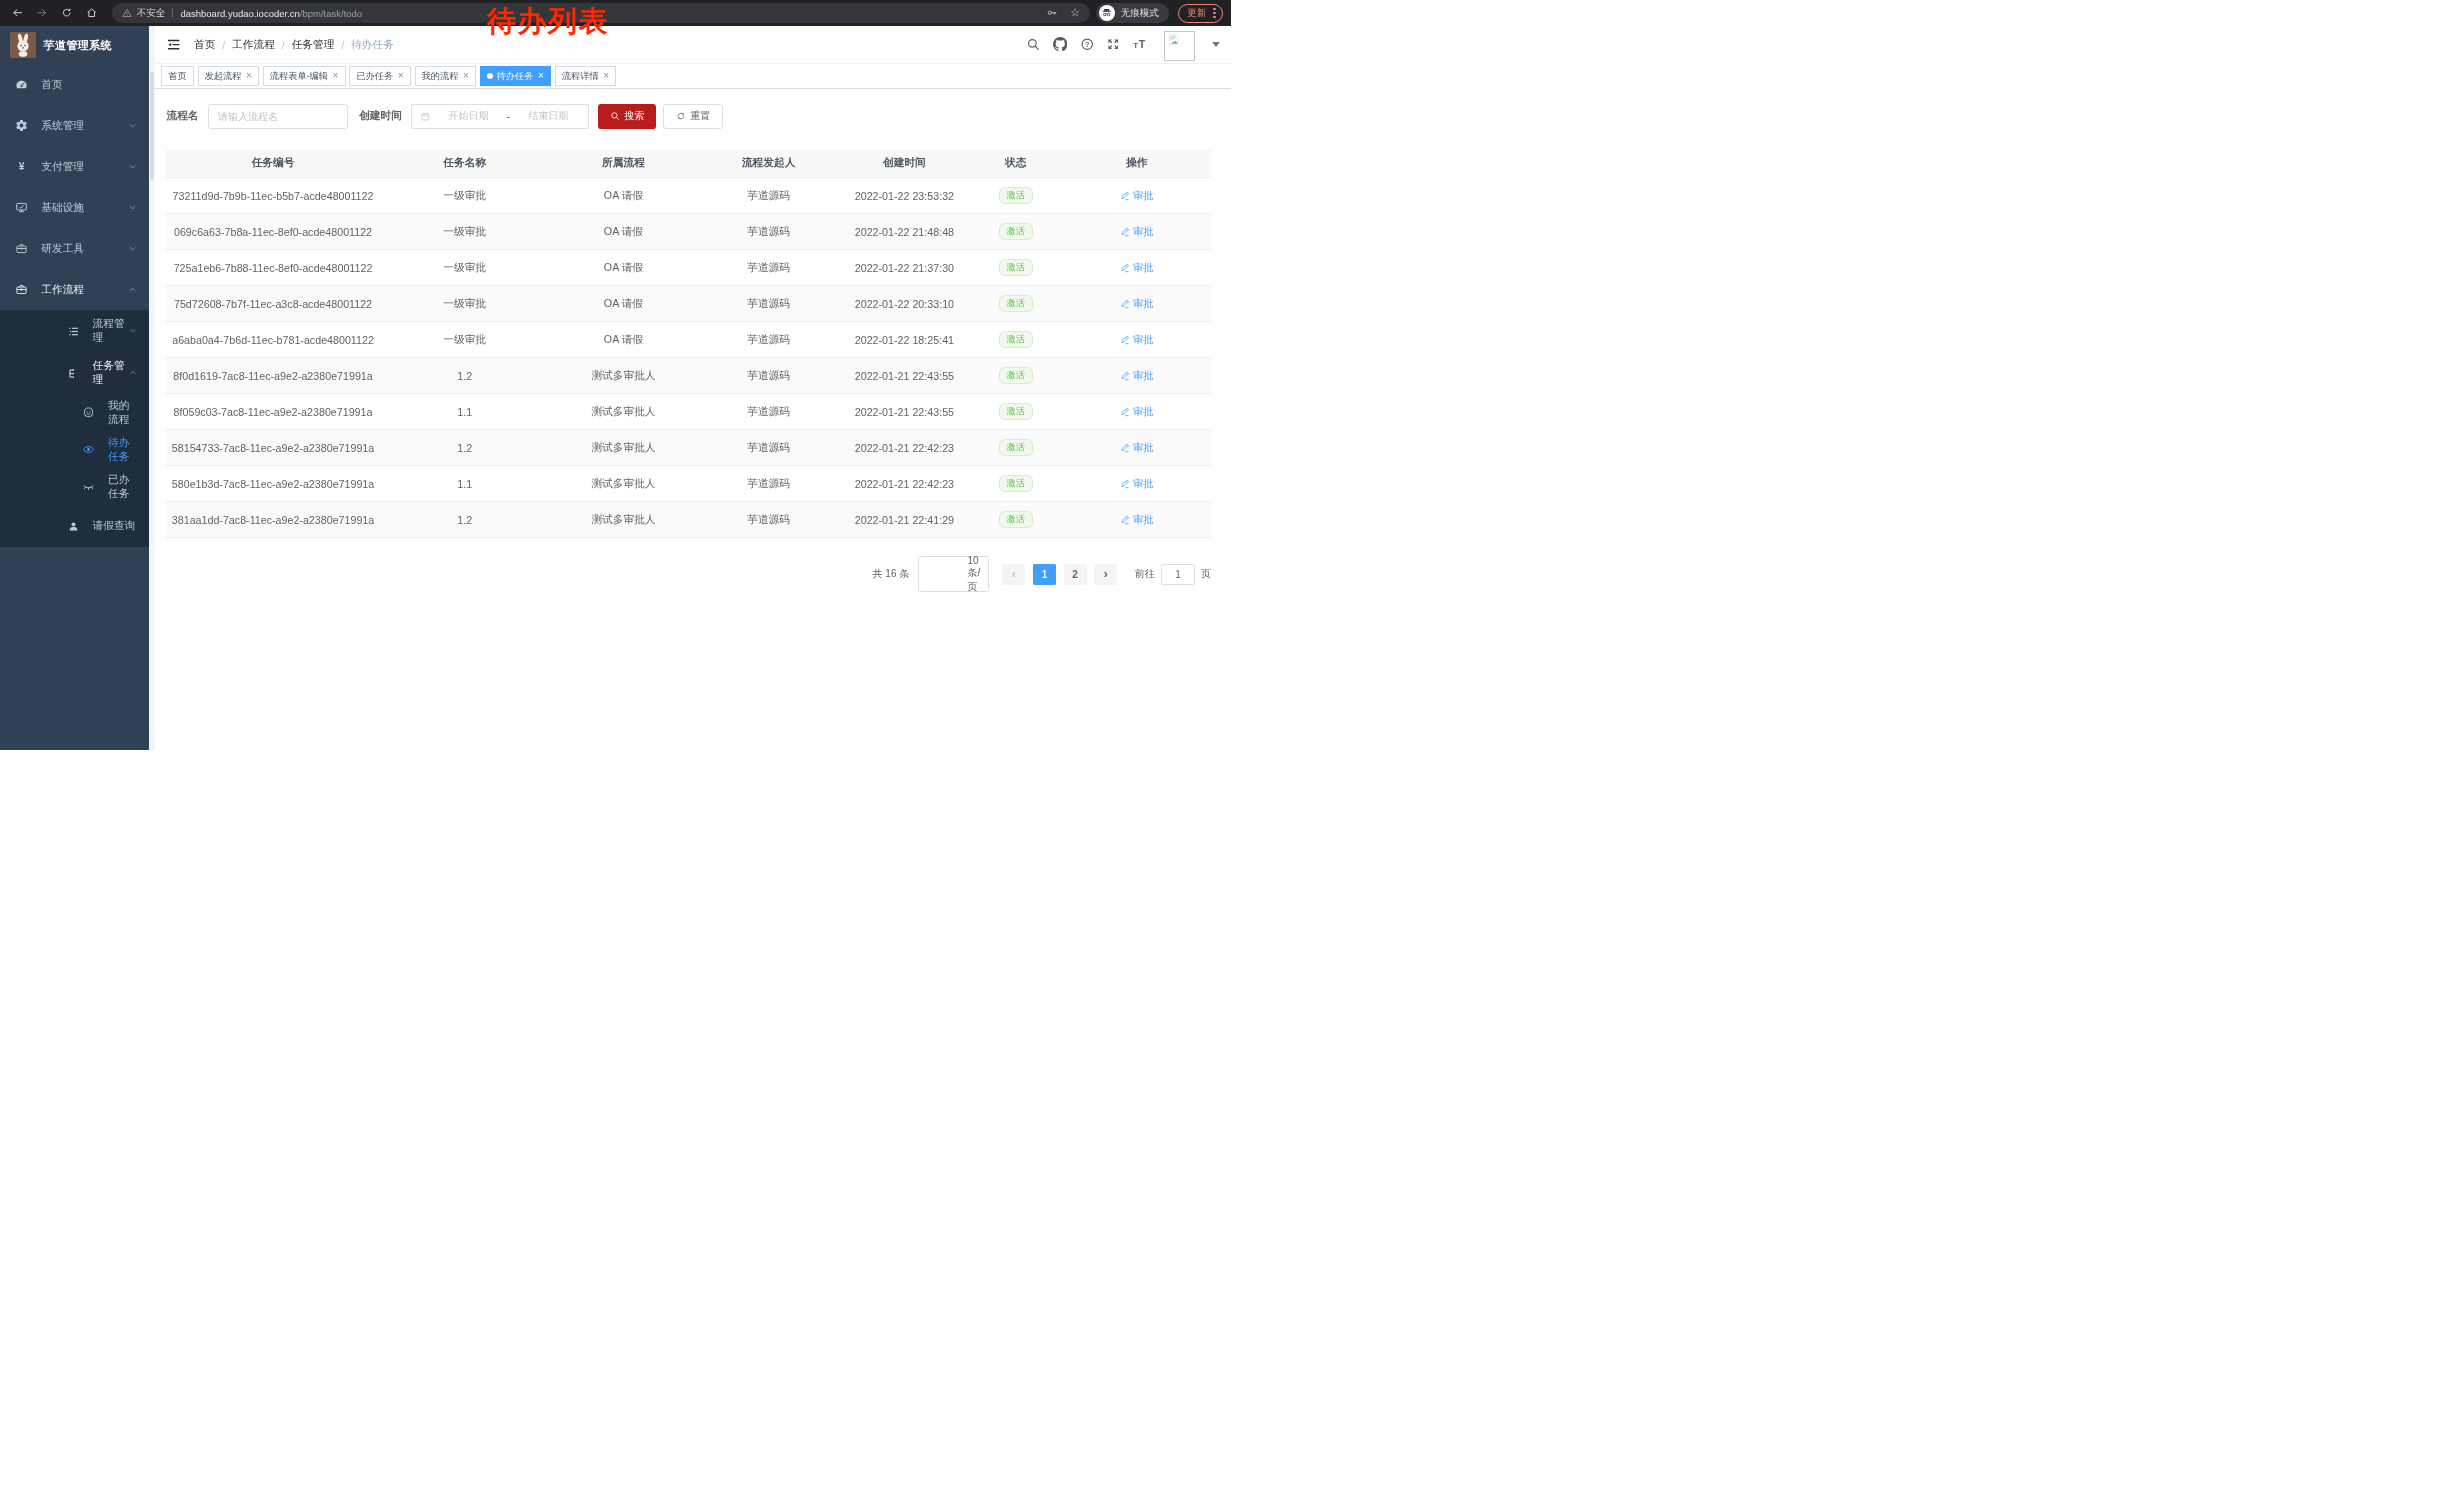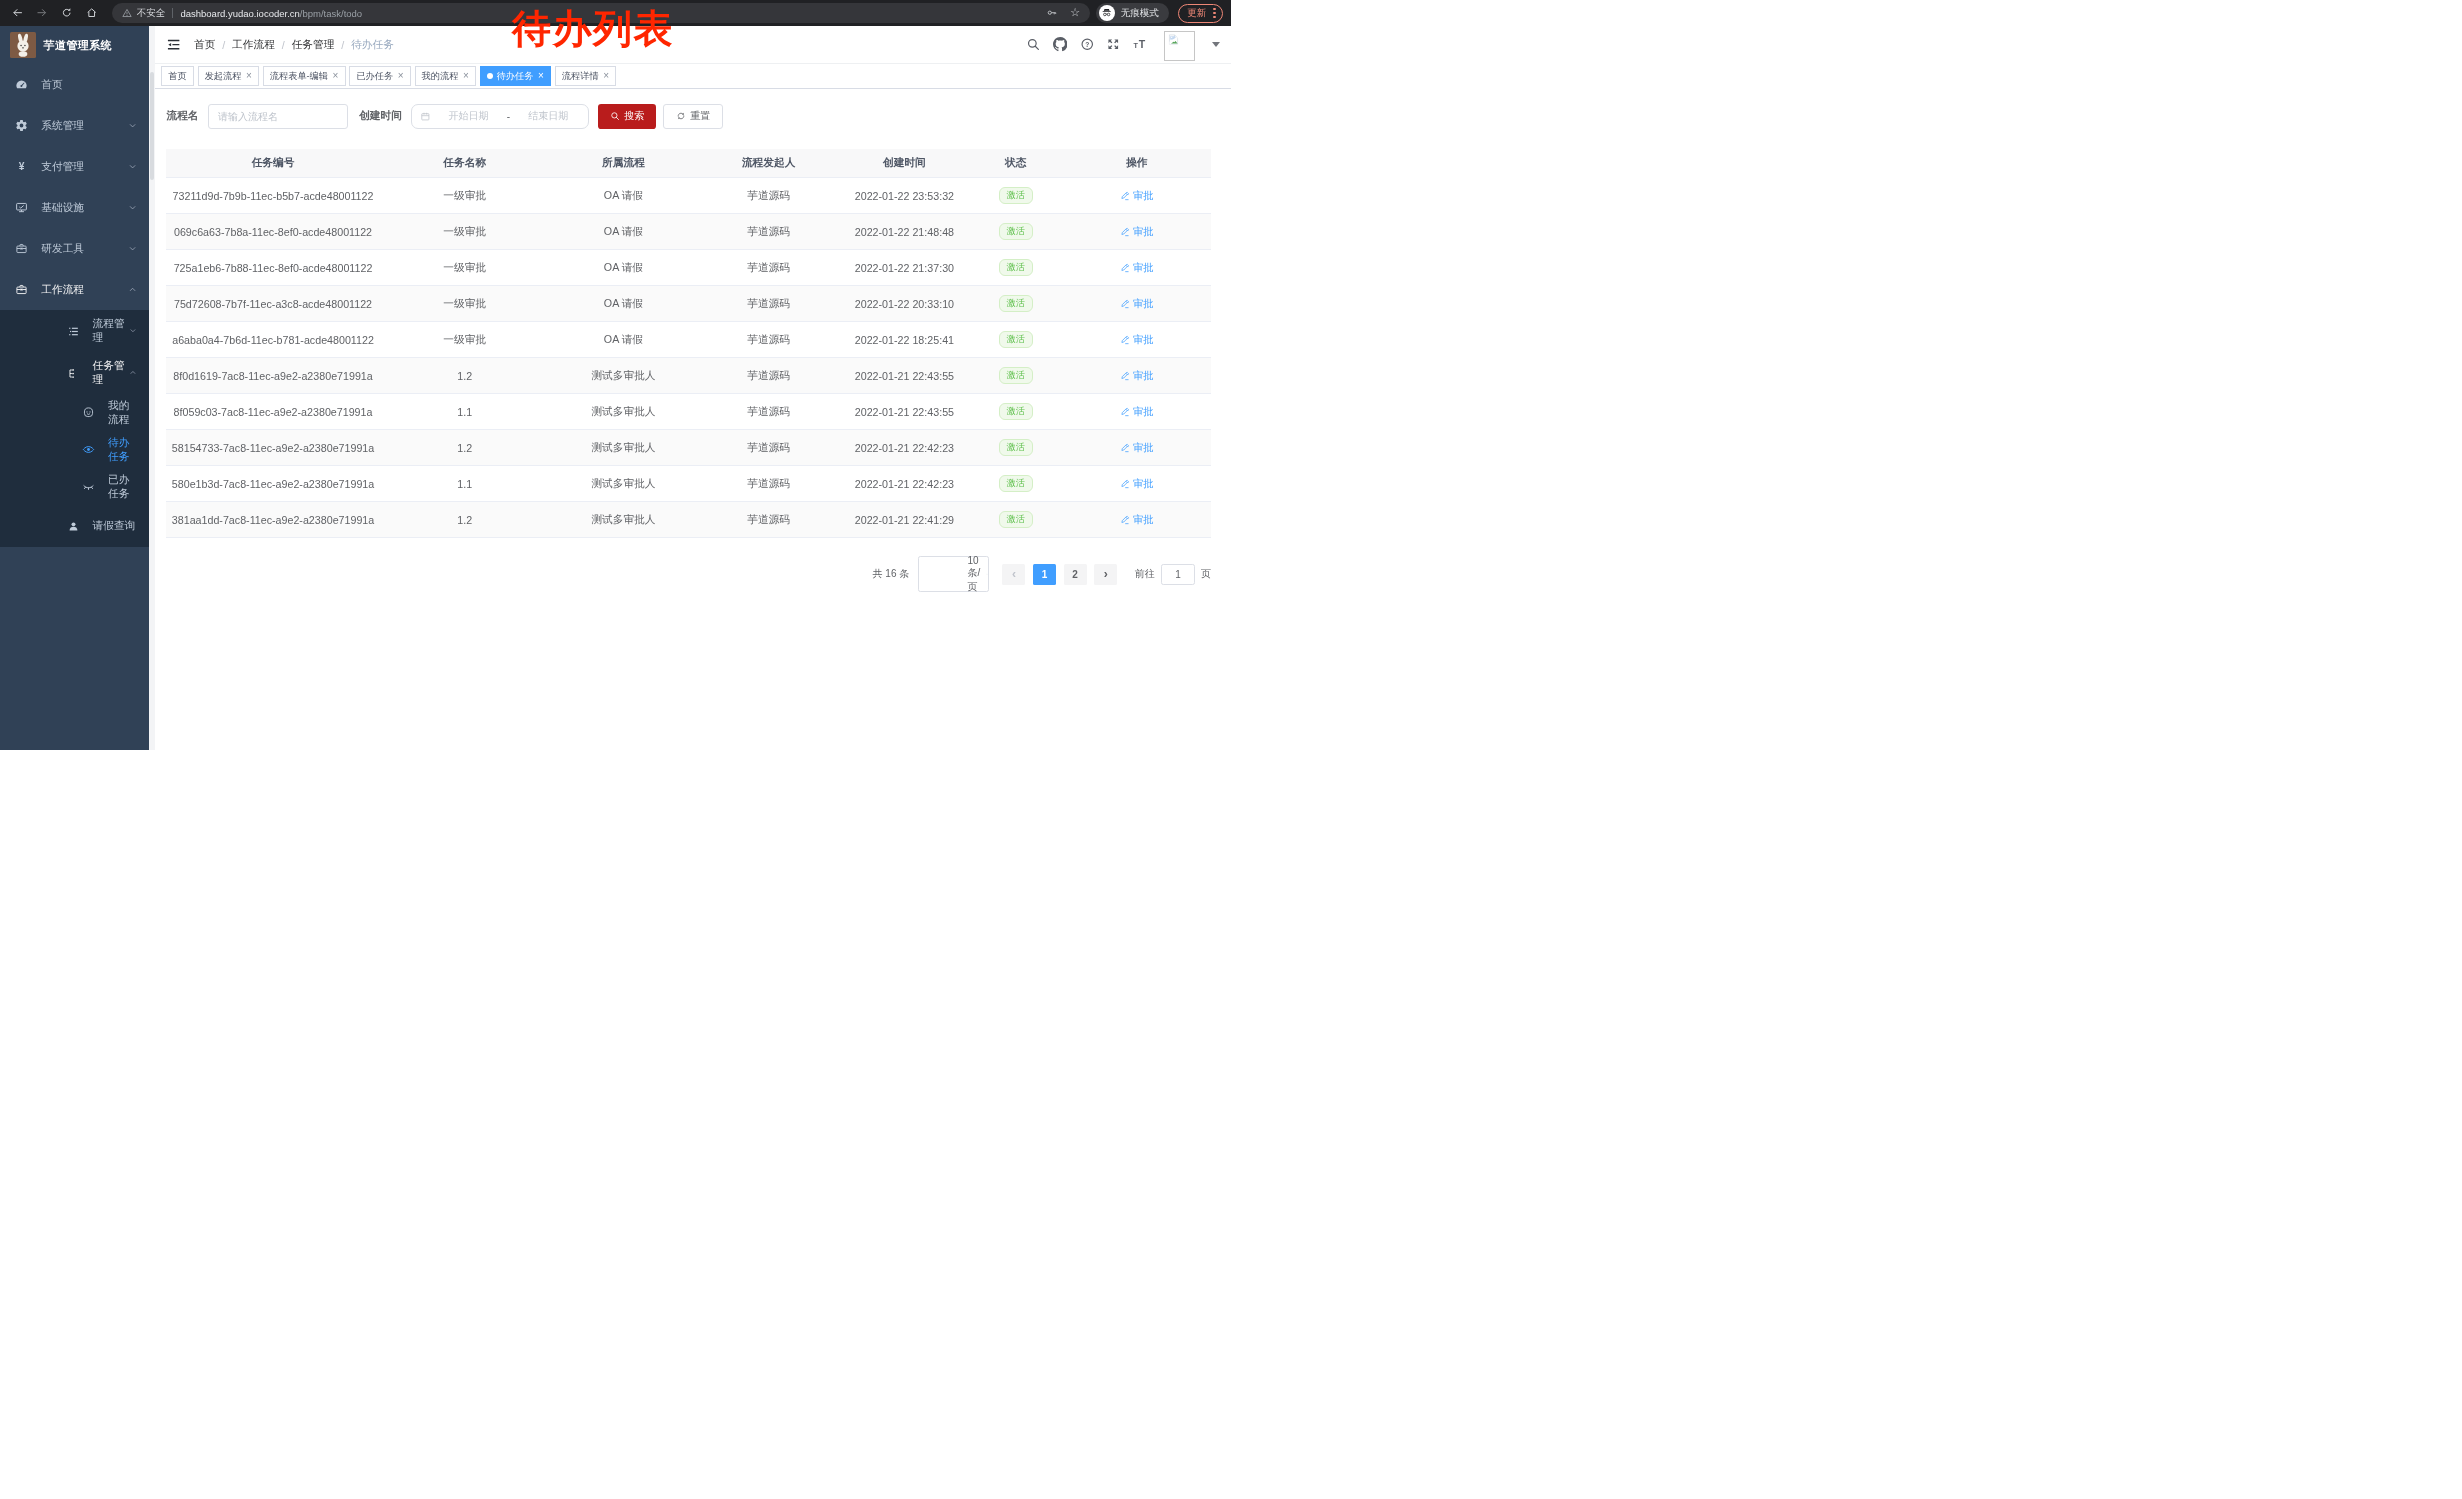--- a/index.html
+++ b/index.html
@@ -78,21 +78,21 @@
   .tag.active { background:#409eff; border-color:#409eff; color:#fff; }
   .tag.active .x { color:#fff; }
 
   
   .content { flex:1; padding:15.3px 20px 0 11.4px; }
   .filters { display:flex; align-items:center; font-size:10.7px; color:#606266; }
   .f-label { font-weight:bold; margin:0 9.2px 0 11.4px; }
   .inp { width:140px; height:24.4px; border:0.8px solid #dcdfe6; border-radius:3.1px; padding:0 9.2px;
          font-size:10px; color:#606266; outline:none; font-family:inherit; }
   .inp::placeholder { color:#bfc4cc; }
-  .drange { width:178px; height:24.4px; border:0.8px solid #dcdfe6; border-radius:7px; display:flex;
+  .drange { width:178px; height:24.4px; border:0.8px solid #dcdfe6; border-radius:2px; display:flex;
             align-items:center; padding:0 7.6px; gap:6.1px; color:#bfc4cc; font-size:10px; }
   .drange .cal { width:10.7px; height:10.7px; color:#c0c4cc; flex:none; }
   .drange .ph { flex:1; text-align:center; }
   .drange .rs { color:#606266; }
   .btn { height:24.4px; border-radius:3.1px; border:none; display:inline-flex; align-items:center; gap:4.6px;
          padding:0 11.4px; font-size:10px; cursor:pointer; font-family:inherit; }
   .btn svg { width:10px; height:10px; }
   .btn-primary { background:#b91c1c; color:#fff; margin-left:9.2px; }
   .btn-plain { background:#fff; color:#606266; border:0.8px solid #dcdfe6; margin-left:7.6px; }
 
@@ -123,21 +123,21 @@
           font-size:10px; color:#606266; font-weight:bold; cursor:pointer; display:inline-flex;
           align-items:center; justify-content:center; font-family:inherit; }
   .pbtn.arrow { font-size:12.2px; }
   .pbtn.disabled { color:#c0c4cc; cursor:default; }
   .pbtn.active { background:#409eff; color:#fff; }
   .p-goto { display:flex; align-items:center; gap:6.1px; margin-left:4.6px; }
   .p-goto input { width:34px; height:21.4px; border:0.8px solid #dcdfe6; border-radius:2.3px;
                   text-align:center; font-size:10px; color:#606266; outline:none; font-family:inherit; }
 
   
-  .annotation { position:absolute; left:512px; top:2.3px; z-index:99; font-size:39px; font-weight:600;
+  .annotation { position:absolute; left:487px; top:2.3px; z-index:99; font-size:29px; font-weight:600;
                 color:#ff2600; letter-spacing:1.5px; pointer-events:none;
                 font-family:"Liberation Sans","DejaVu Sans",sans-serif; }
 </style>
 </head>
 <body>
 
 <svg style="position:absolute;width:0;height:0;overflow:hidden" aria-hidden="true">
   <symbol id="i-gauge" viewBox="0 0 24 24">
       <path fill="currentColor" d="M12 4.5A9.5 9.5 0 0 0 2.5 14c0 1.9.55 3.6 1.5 5.1h16A9.4 9.4 0 0 0 21.5 14 9.5 9.5 0 0 0 12 4.5zm5.3 5.2l-3.8 4.6a1.8 1.8 0 1 1-1.4-1.2l4.1-4.4.6-.5z"></path>
     </symbol>

